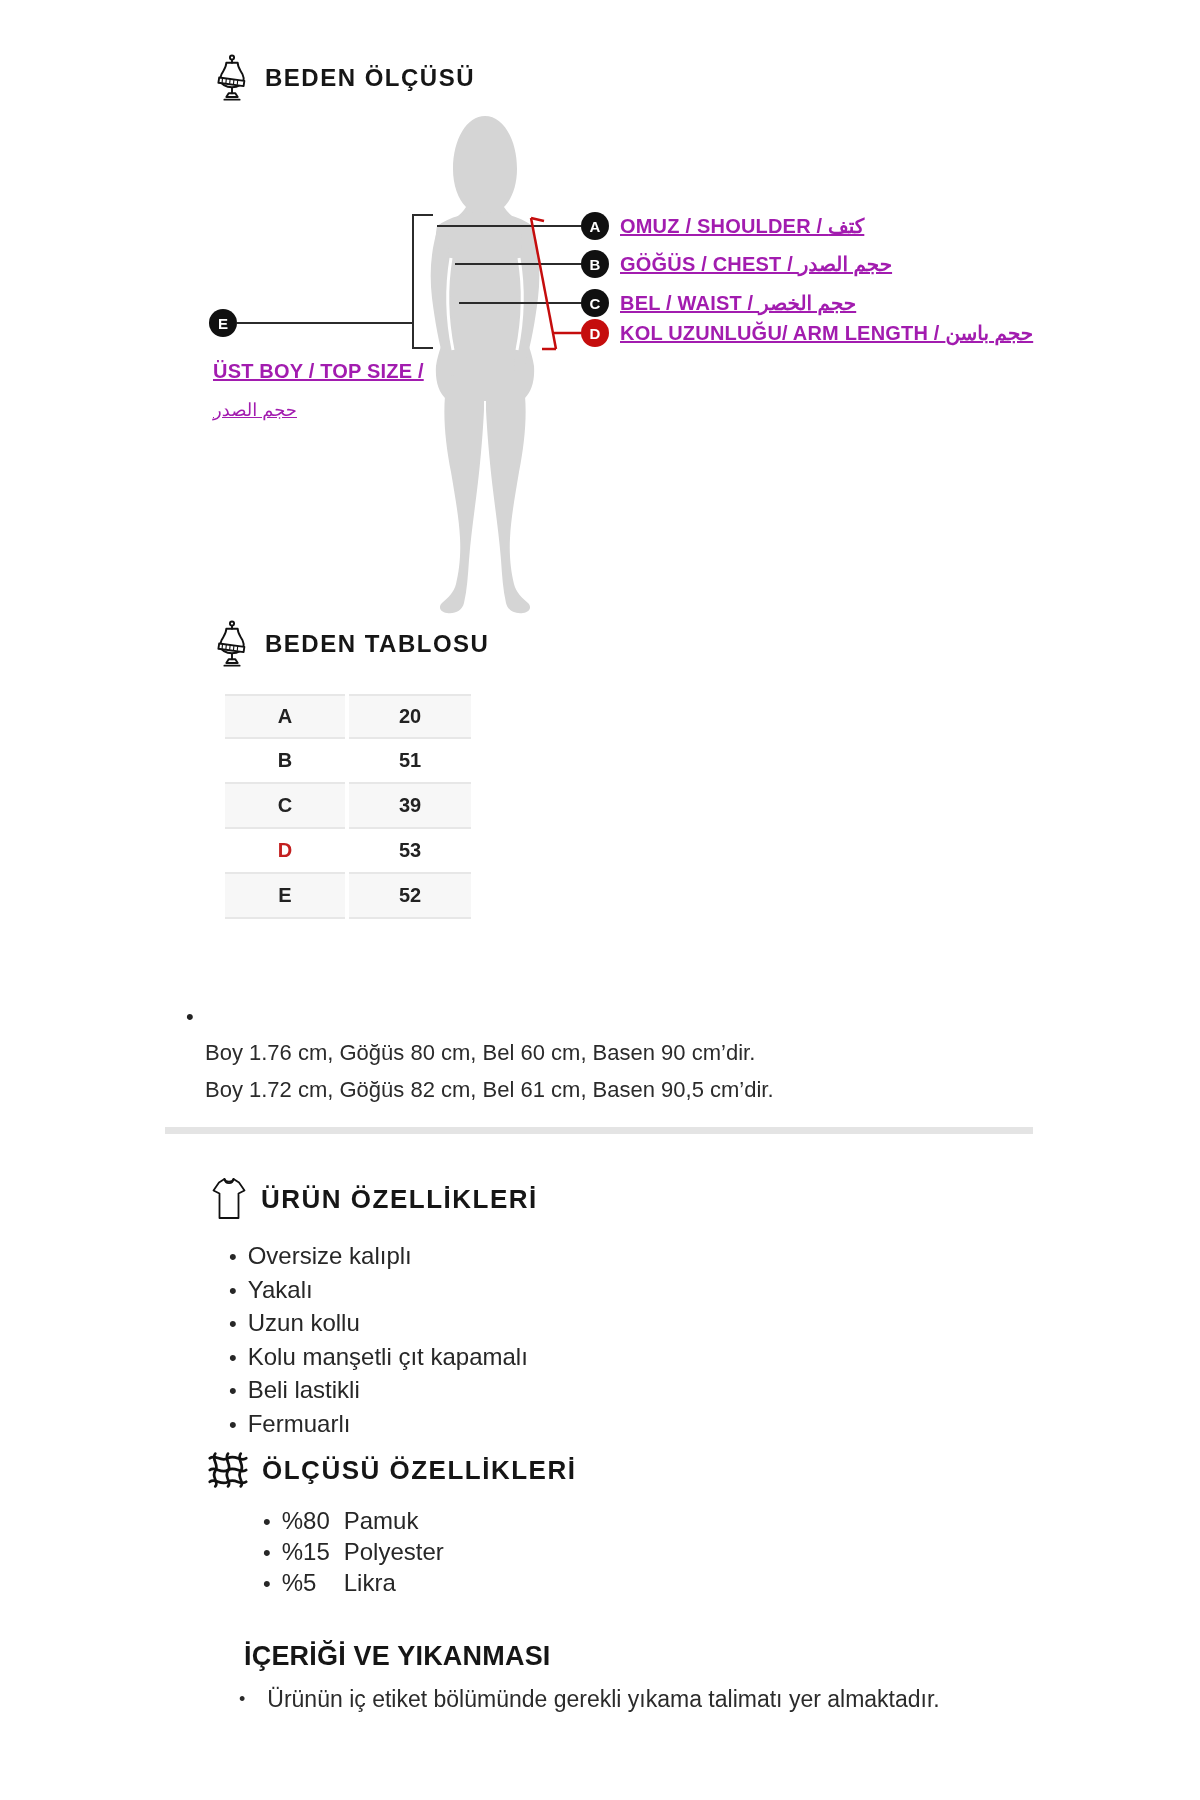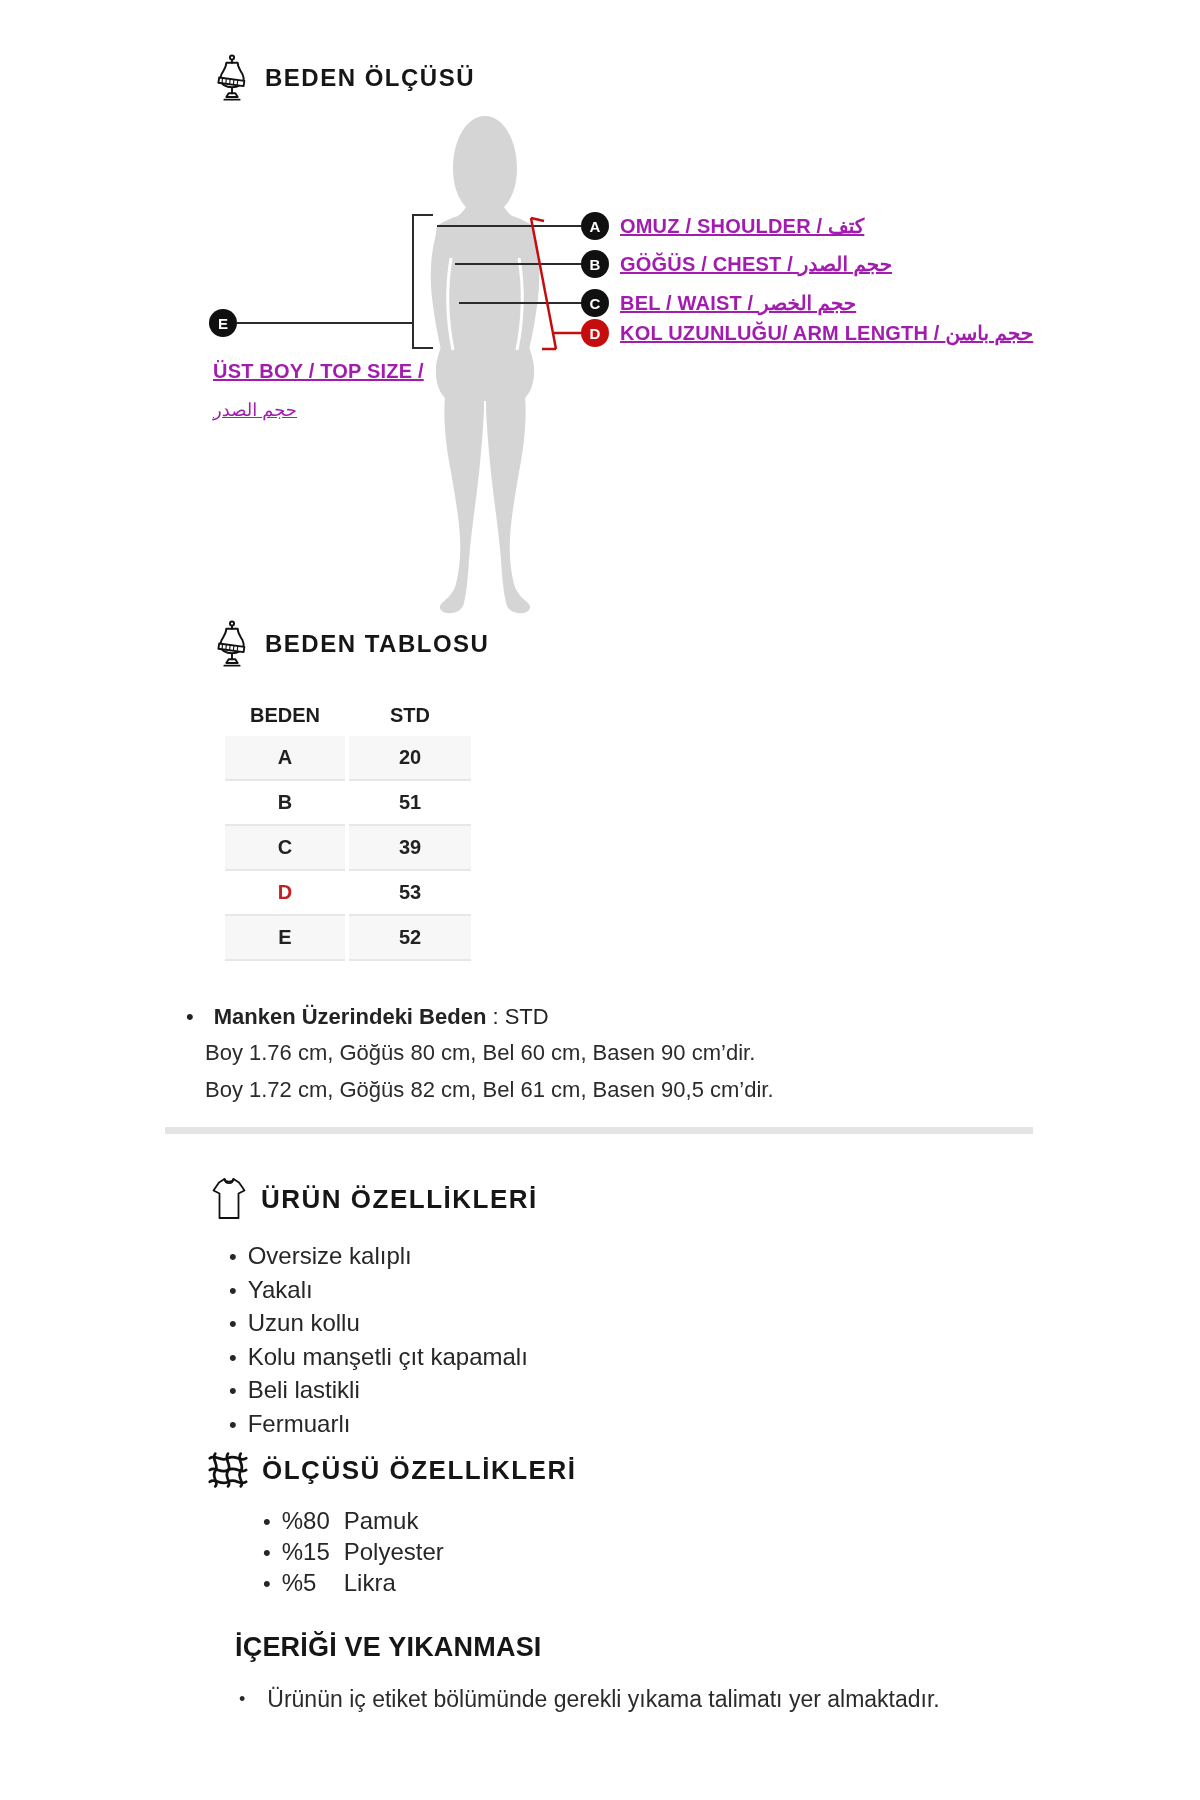--- a/index.html
+++ b/index.html
@@ -63,21 +63,21 @@
   ul.blist{list-style:none;margin:0;padding:0;position:absolute;font-size:24px;color:#272727;}
   ul.blist li{display:flex;align-items:baseline;}
   .dot{flex:0 0 auto;margin-right:11px;font-size:22px;}
   #features{left:229px;top:1240px;}
   #features li{line-height:32.5px;}
   #fabric-list{left:263px;top:1506px;}
   #fabric-list li{line-height:30px;}
   #fabric-list .pct{display:inline-block;width:62px;}
 
   
-  #care-title{position:absolute;left:235px;top:1632px;margin:0;font-size:27px;font-weight:700;color:#161616;letter-spacing:.2px;white-space:nowrap;}
+  #care-title{position:absolute;left:235px;top:1632px;margin:9px;font-size:27px;font-weight:700;color:#161616;letter-spacing:.2px;white-space:nowrap;}
   #care-item{position:absolute;left:239px;top:1684px;display:flex;gap:11px;font-size:23px;line-height:31px;color:#2b2b2b;}
   #care-item .dot{font-size:18px;line-height:31px;}
   #care-item p{margin:0;max-width:720px;}
 </style>
 </head>
 <body>
 
 <div class="hdr" id="hdr-olcusu">
   <svg class="icn" width="38" height="48" viewBox="0 0 40 50" fill="none" stroke="#111" stroke-width="2" stroke-linejoin="round" stroke-linecap="round">
     <circle cx="20" cy="3.5" r="2.2"></circle>
@@ -151,24 +151,20 @@
     <path d="M6.5,24.5 L33,28 L32.2,33.5 L5.7,30 Z" fill="#fff"></path>
     <path d="M10,25.4 L9.6,29.6 M14,25.9 L13.6,30.1 M18,26.4 L17.6,30.6 M22,26.9 L21.6,31.1 M26,27.4 L25.6,31.6" stroke-width="1.2"></path>
     <path d="M20,35.5 V41"></path>
     <path d="M14,45 L26,45 L23.5,41 L16.5,41 Z"></path>
     <path d="M12,47.8 H28"></path>
   </svg>
   <h2>BEDEN TABLOSU</h2>
 </div>
 
 <div id="size-table">
-  <div class="st-head">
-    <div class="cell c1">BEDEN</div>
-    <div class="cell c2">STD</div>
-  </div>
   <div class="st-row alt">
     <div class="cell c1">A</div>
     <div class="cell c2">20</div>
   </div>
   <div class="st-row">
     <div class="cell c1">B</div>
     <div class="cell c2">51</div>
   </div>
   <div class="st-row alt">
     <div class="cell c1">C</div>
@@ -180,21 +176,20 @@
   </div>
   <div class="st-row alt">
     <div class="cell c1">E</div>
     <div class="cell c2">52</div>
   </div>
 </div>
 
 <div id="model-info">
   <div class="mi-1">
     <span class="dot">•</span>
-    <span><b>Manken Üzerindeki Beden</b><span> : STD</span></span>
   </div>
   <div class="mi-line">Boy 1.76 cm, Göğüs  80 cm, Bel 60 cm, Basen 90 cm’dir.</div>
   <div class="mi-line">Boy 1.72 cm, Göğüs  82 cm, Bel 61 cm, Basen 90,5 cm’dir.</div>
 </div>
 
 <div class="divider"></div>
 
 <div class="hdr" id="hdr-urun">
   <svg class="icn" width="36" height="46" viewBox="0 0 36 44" fill="none" stroke="#111" stroke-width="1.8" stroke-linejoin="round" stroke-linecap="round">
     <path d="M8,5.5 L13.5,2 C14.5,5.5 21.5,5.5 22.5,2 L28,5.5 L33.5,13.5 L27.5,16.5 L27.5,41 L8.5,41 L8.5,16.5 L2.5,13.5 Z"></path>

